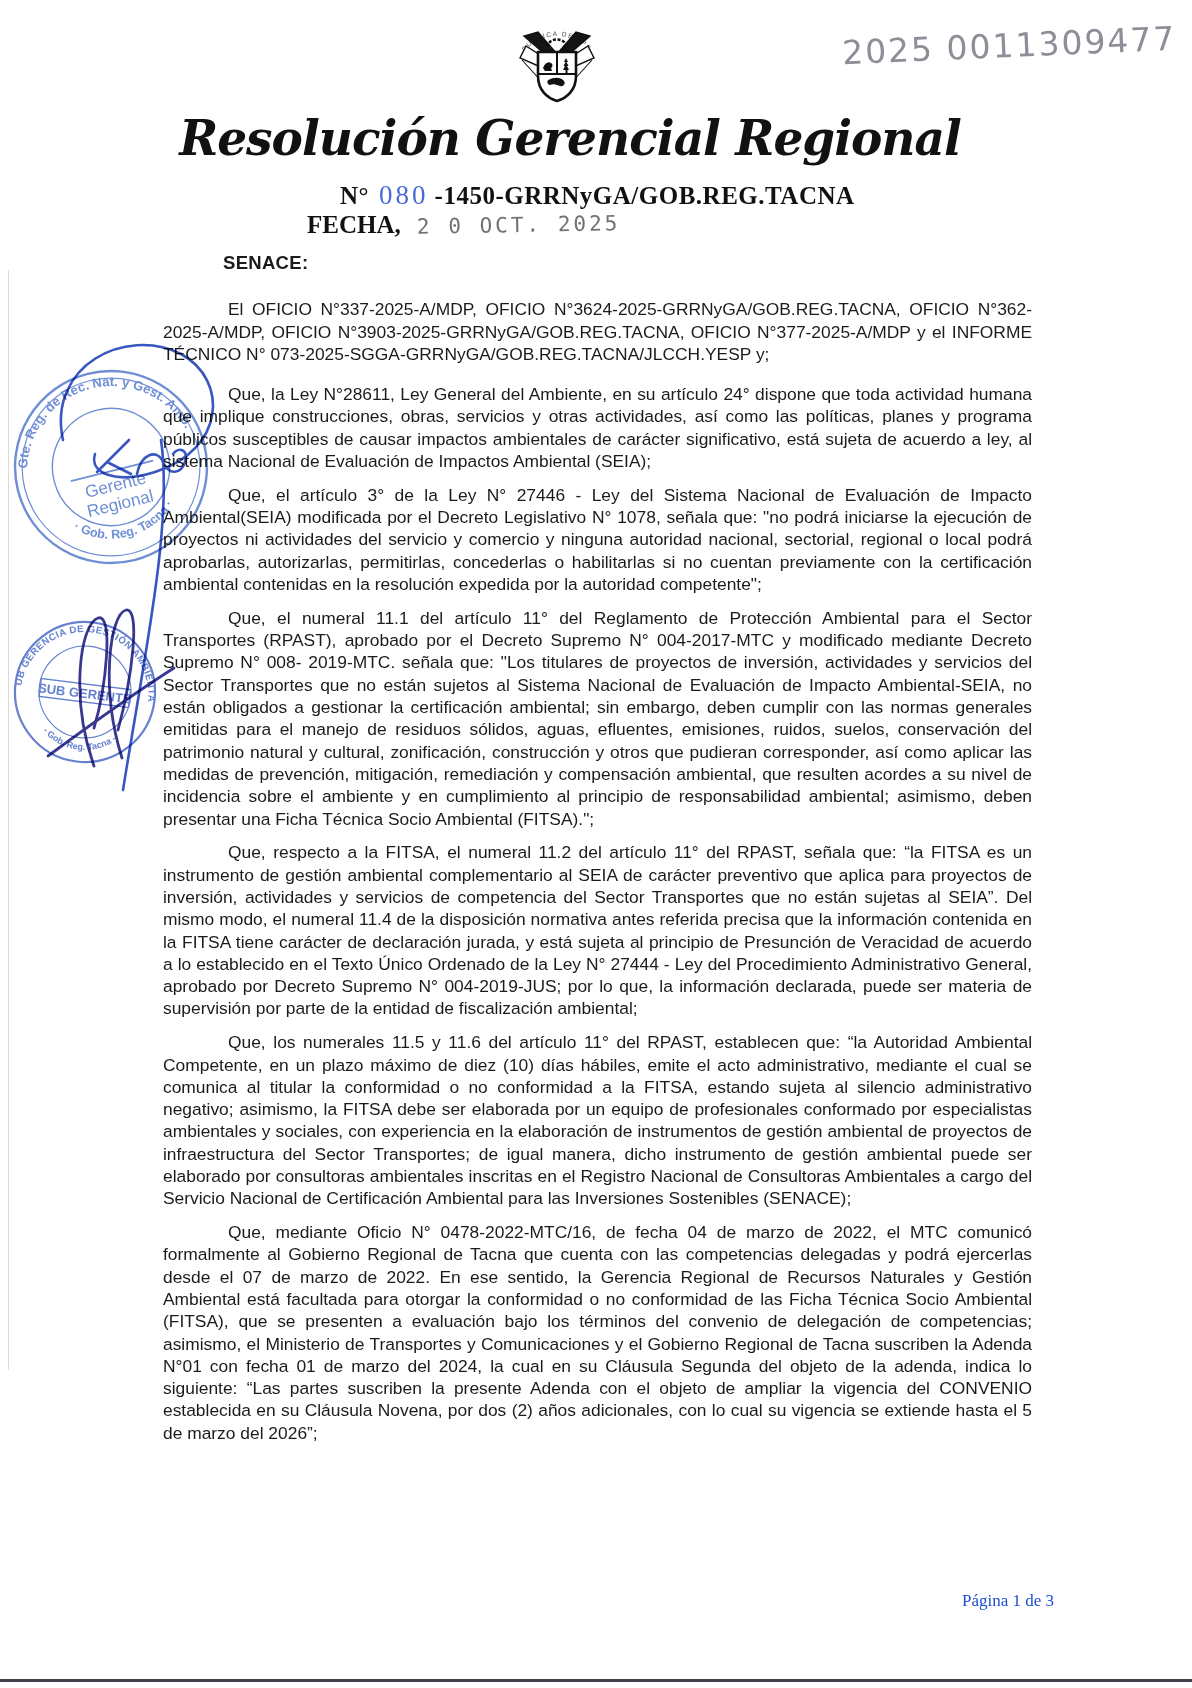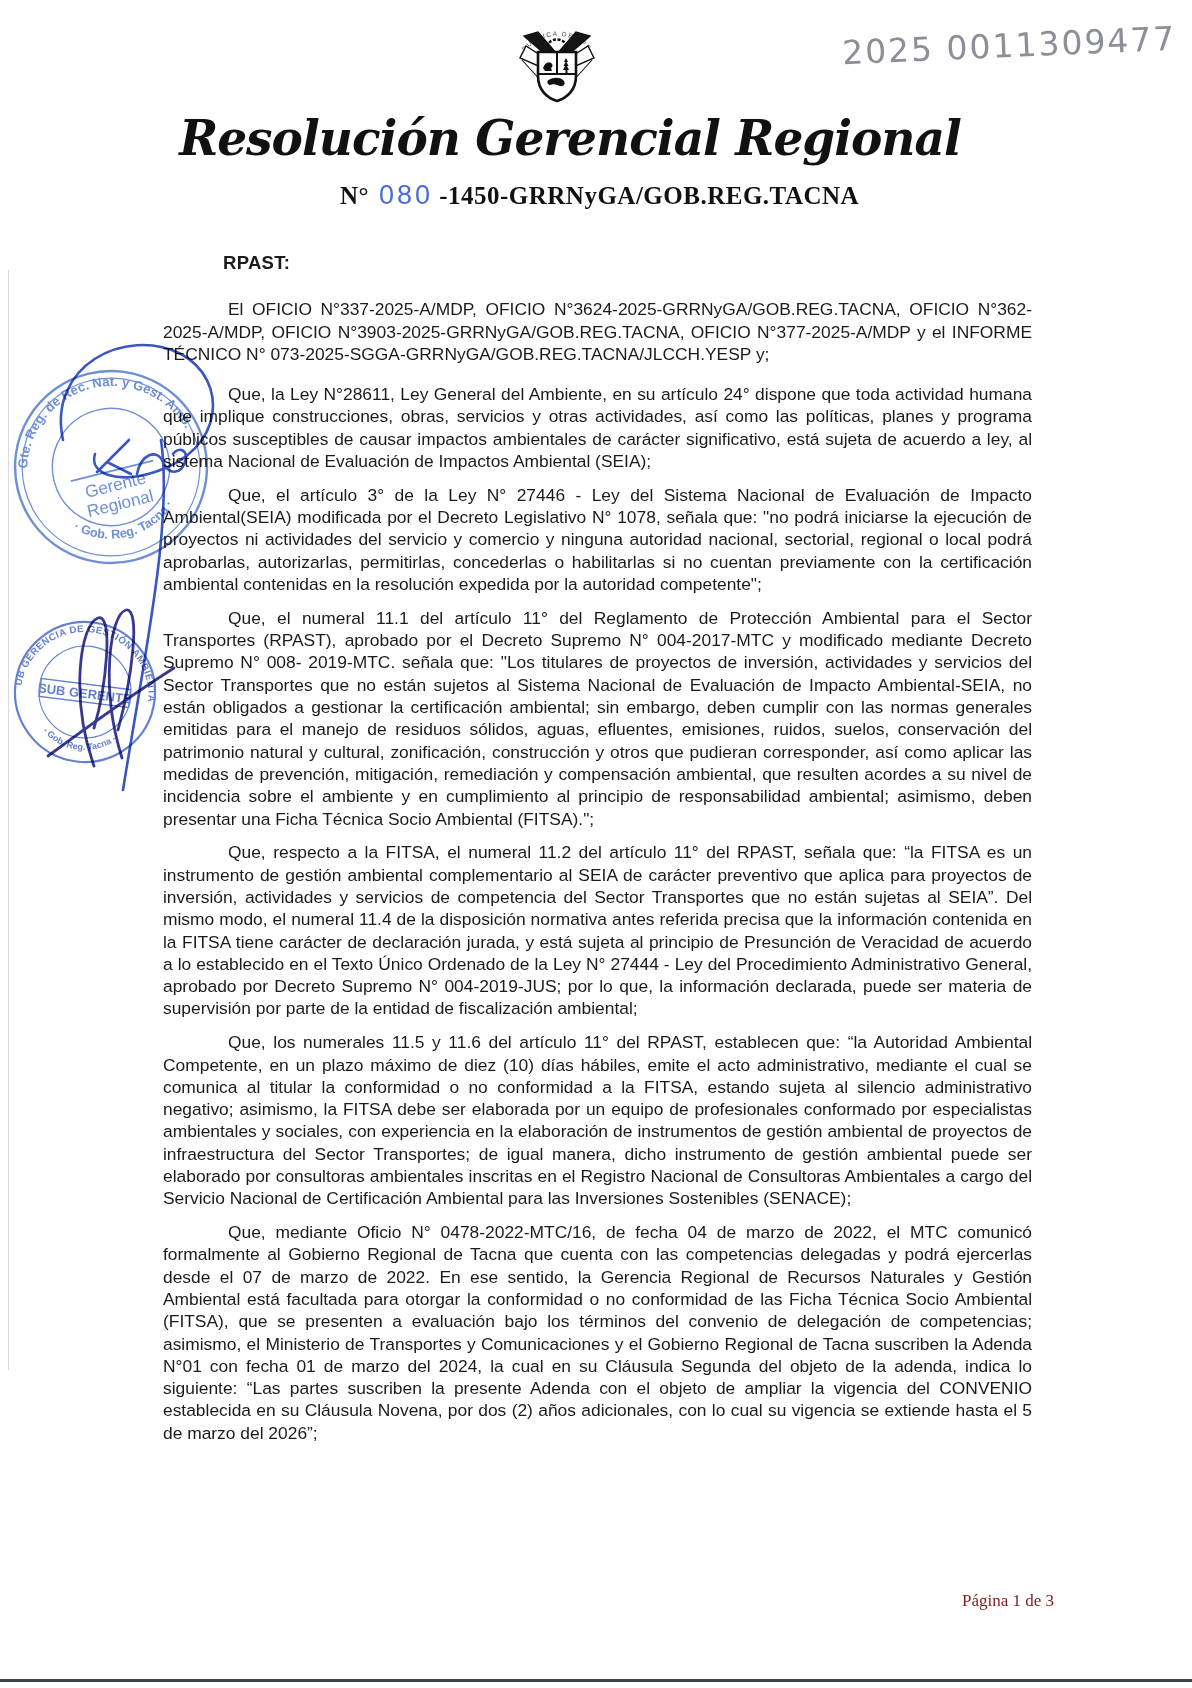--- a/index.html
+++ b/index.html
@@ -26,21 +26,21 @@
     font-size:47px;letter-spacing:-1px;color:#111;
     transform:scaleY(1.05);
     white-space:nowrap;
   }
   .num-line{
     position:absolute;left:340px;top:180px;
     font-family:"Liberation Serif",serif;font-weight:bold;
     font-size:25px;letter-spacing:.5px;color:#111;white-space:nowrap;
   }
   .num-line .hand-num{
-    color:#4a6bd6;font-family:Liberation Sans, sans-serif;font-weight:normal;
+    color:#4a6bd6;font-family:Liberation Serif, serif;font-weight:normal;
     font-size:27px;letter-spacing:3px;margin:0 6px 0 10px;text-align:right;
   }
   .fecha-line{
     position:absolute;left:307px;top:211px;
     font-family:"Liberation Serif",serif;font-weight:bold;
     font-size:25px;color:#111;white-space:nowrap;
   }
   .date-stamp{
     font-family:"DejaVu Sans Mono",monospace;font-weight:normal;
     font-size:21px;color:#6e7277;letter-spacing:3px;margin-left:16px;
@@ -60,21 +60,21 @@
   
   .stamp{position:absolute;mix-blend-mode:multiply;opacity:.88;}
   .stamp1{left:10px;top:366px;width:202px;height:202px;transform:rotate(-14deg);}
   .stamp2{left:10px;top:616px;width:150px;height:152px;transform:rotate(7deg);}
   .sig{position:absolute;mix-blend-mode:multiply;}
   .sig1{left:33px;top:322px;width:232px;height:474px;}
   .sig2{left:40px;top:596px;width:142px;height:188px;}
   
   .footer{
     position:absolute;left:962px;top:1591px;
-    font-family:"Liberation Serif",serif;font-size:17px;color:#7f1d1d;
+    font-family:"Liberation Serif",serif;font-size:17px;color:#1d4ed8;
   }
   .bottom-bar{
     position:absolute;left:0;top:1679px;width:1192px;height:3px;
     background:#3c414b;
   }
   .left-scan-line{
     position:absolute;left:8px;top:270px;width:1px;height:1100px;
     background:#b9bcc2;opacity:.55;
   }
 </style>
@@ -111,23 +111,24 @@
       <circle cx="38" cy="62" r="2.6" fill="#111"></circle>
     </g>
   </svg>
 
   <div class="tracking">2025 0011309477</div>
 
   <div class="doc-title">Resolución Gerencial Regional</div>
 
   <div class="num-line"><span>N°</span><span class="hand-num">080</span><span>-1450-GRRNyGA/GOB.REG.TACNA</span></div>
 
+  <div class="fecha-line"><span>FECHA,</span><span class="date-stamp">2 0 OCT. 2025</span></div>
 
   <main class="body-text">
-    <h2 class="h visto">RPAST:</h2>
+    <h2 class="h visto">SENACE:</h2>
     <p class="para visto-p">El OFICIO N°337-2025-A/MDP, OFICIO N°3624-2025-GRRNyGA/GOB.REG.TACNA, OFICIO N°362-2025-A/MDP, OFICIO N°3903-2025-GRRNyGA/GOB.REG.TACNA, OFICIO N°377-2025-A/MDP y el INFORME TÉCNICO N° 073-2025-SGGA-GRRNyGA/GOB.REG.TACNA/JLCCH.YESP y;</p>
     <p class="para">Que, la Ley N°28611, Ley General del Ambiente, en su artículo 24° dispone que toda actividad humana que implique construcciones, obras, servicios y otras actividades, así como las políticas, planes y programa públicos susceptibles de causar impactos ambientales de carácter significativo, está sujeta de acuerdo a ley, al sistema Nacional de Evaluación de Impactos Ambiental (SEIA);</p>
     <p class="para">Que, el artículo 3° de la Ley N° 27446 - Ley del Sistema Nacional de Evaluación de Impacto Ambiental(SEIA) modificada por el Decreto Legislativo N° 1078, señala que: "no podrá iniciarse la ejecución de proyectos ni actividades del servicio y comercio y ninguna autoridad nacional, sectorial, regional o local podrá aprobarlas, autorizarlas, permitirlas, concederlas  o habilitarlas si no cuentan previamente con la certificación ambiental contenidas en la resolución expedida por la autoridad competente";</p>
     <p class="para">Que, el numeral 11.1 del artículo 11° del Reglamento de Protección Ambiental para el Sector Transportes (RPAST), aprobado por el Decreto Supremo N° 004-2017-MTC y modificado mediante Decreto Supremo N° 008- 2019-MTC. señala que: "Los titulares de proyectos de inversión, actividades y servicios del Sector Transportes que no están sujetos al Sistema Nacional de Evaluación de Impacto Ambiental-SEIA, no están obligados a gestionar la certificación ambiental; sin embargo, deben cumplir con las normas generales emitidas para el manejo de residuos sólidos, aguas, efluentes, emisiones, ruidos, suelos, conservación del patrimonio natural y cultural, zonificación, construcción y otros que pudieran corresponder, así como aplicar las medidas de prevención, mitigación, remediación y compensación ambiental, que resulten acordes a su nivel de incidencia sobre el ambiente y en cumplimiento al principio de responsabilidad ambiental; asimismo, deben presentar una Ficha Técnica Socio Ambiental (FITSA).";</p>
     <p class="para">Que, respecto a la FITSA, el numeral 11.2 del artículo 11° del RPAST, señala que: “la FITSA es un instrumento de gestión ambiental complementario al SEIA de carácter preventivo que aplica para proyectos de inversión, actividades y servicios de competencia del Sector Transportes que no están sujetas al SEIA”. Del mismo modo, el numeral 11.4 de la disposición normativa antes referida precisa que la información contenida en la FITSA tiene carácter de declaración jurada, y está sujeta al principio de Presunción de Veracidad de acuerdo a lo establecido en el Texto Único Ordenado de la Ley N° 27444 - Ley del Procedimiento Administrativo General, aprobado por Decreto Supremo N° 004-2019-JUS; por lo que, la información declarada, puede ser materia de supervisión por parte de la entidad de fiscalización ambiental;</p>
     <p class="para">Que, los numerales 11.5 y 11.6 del artículo 11° del RPAST, establecen que: “la Autoridad Ambiental Competente, en un plazo máximo de diez (10) días hábiles, emite el acto administrativo, mediante el cual se comunica al titular la conformidad o no conformidad a la FITSA, estando sujeta al silencio administrativo negativo; asimismo, la FITSA debe ser elaborada por un equipo de profesionales conformado por especialistas ambientales y sociales, con experiencia en la elaboración de instrumentos de gestión ambiental de proyectos de infraestructura del Sector Transportes; de igual manera, dicho instrumento de gestión ambiental puede ser elaborado por consultoras ambientales inscritas en el Registro Nacional de Consultoras Ambientales a cargo del Servicio Nacional de Certificación Ambiental para las Inversiones Sostenibles (SENACE);</p>
     <p class="para">Que, mediante Oficio N° 0478-2022-MTC/16, de fecha 04 de marzo de 2022, el MTC comunicó formalmente al Gobierno Regional de Tacna que cuenta con las competencias delegadas y podrá ejercerlas desde el 07 de marzo de 2022. En ese sentido, la Gerencia Regional de Recursos Naturales y Gestión Ambiental está facultada para otorgar la conformidad o no conformidad de las Ficha Técnica Socio Ambiental (FITSA), que se presenten a evaluación bajo los términos del convenio de delegación de competencias; asimismo, el Ministerio de Transportes y Comunicaciones y el Gobierno Regional de Tacna suscriben la Adenda N°01 con fecha 01 de marzo del 2024, la cual en su Cláusula Segunda del objeto de la adenda, indica lo siguiente: “Las partes suscriben la presente Adenda con el objeto de ampliar la vigencia del CONVENIO establecida en su Cláusula Novena, por dos (2) años adicionales, con lo cual su vigencia se extiende hasta el 5 de marzo del 2026”;</p>
   </main>
 
   <svg class="stamp stamp1" viewBox="0 0 200 200">

